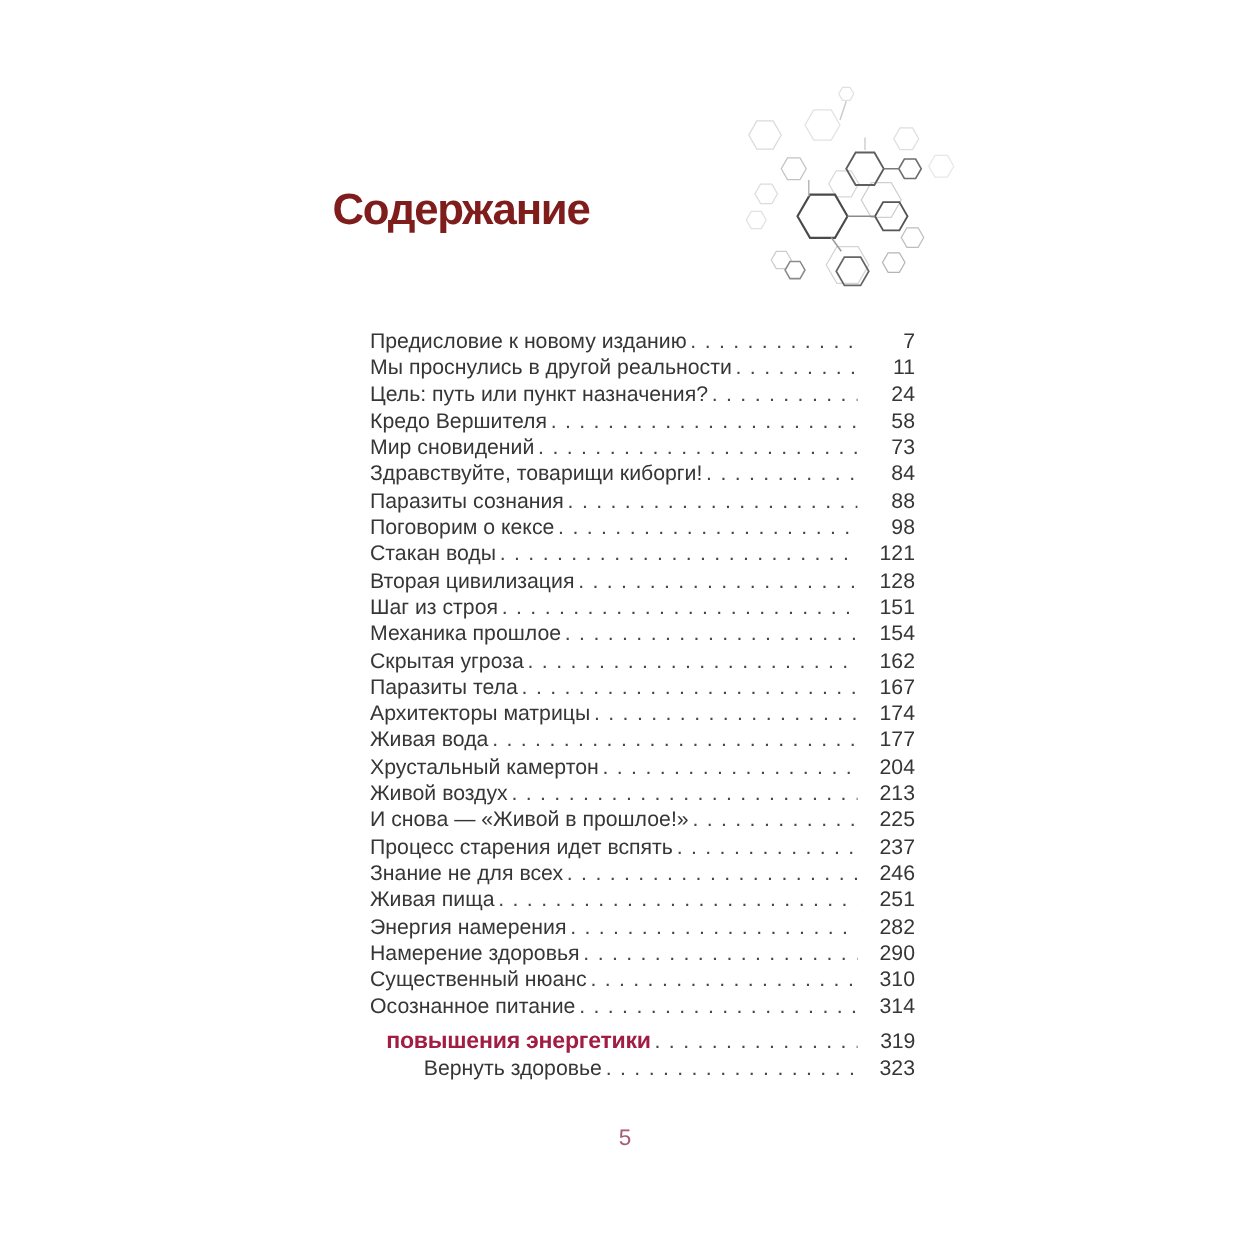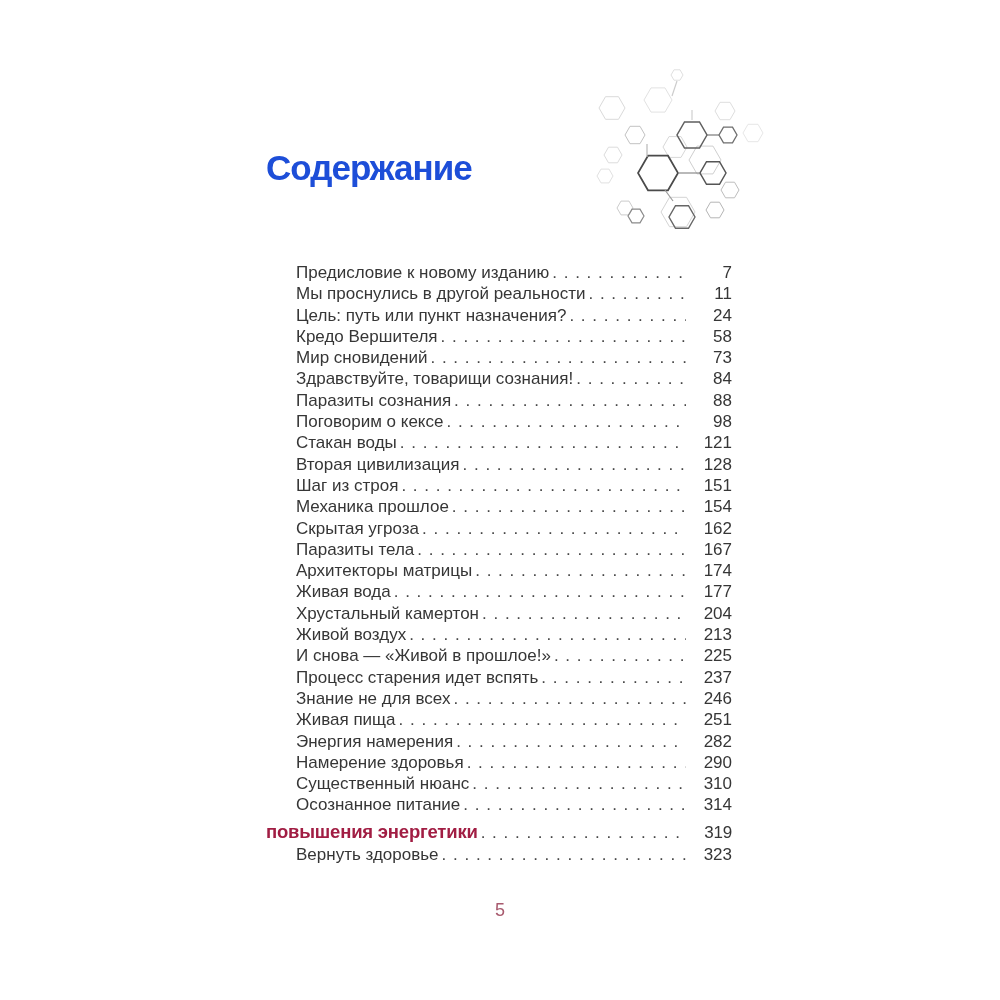--- a/index.html
+++ b/index.html
@@ -15,21 +15,21 @@
     background: #ffffff;
     overflow: hidden;
   }
   .page-title {
     position: absolute;
     left: 266px;
     top: 148px;
     font-size: 35px;
     font-weight: bold;
     letter-spacing: -1px;
-    color: #1d4ed8;
+    color: #7f1d1d;
     margin: 0;
   }
   .hex-decor {
     position: absolute;
     left: 585px;
     top: 60px;
   }
   .toc {
     position: absolute;
     left: 296px;
@@ -75,20 +75,21 @@
     top: 820px;
     width: 466px;
     font-size: 18.5px;
     font-weight: bold;
     letter-spacing: -0.2px;
     color: #a11d43;
   }
   .appendix-block .toc-row {
     height: 23px;
     line-height: 23px;
+    margin-left: 43px;
   }
   .appendix-line1 {
     height: 23px;
     line-height: 23px;
   }
   .appendix-sub-rows .toc-row {
     padding-left: 30px;
     font-size: 17px;
     font-weight: normal;
     letter-spacing: 0;
@@ -160,21 +161,21 @@
         <span class="toc-label">Кредо Вершителя</span>
         <span class="toc-dots"></span>
         <span class="toc-page">58</span>
       </div>
       <div class="toc-row">
         <span class="toc-label">Мир сновидений</span>
         <span class="toc-dots"></span>
         <span class="toc-page">73</span>
       </div>
       <div class="toc-row">
-        <span class="toc-label">Здравствуйте, товарищи сознания!</span>
+        <span class="toc-label">Здравствуйте, товарищи киборги!</span>
         <span class="toc-dots"></span>
         <span class="toc-page">84</span>
       </div>
       <div class="toc-row">
         <span class="toc-label">Паразиты сознания</span>
         <span class="toc-dots"></span>
         <span class="toc-page">88</span>
       </div>
       <div class="toc-row">
         <span class="toc-label">Поговорим о кексе</span>

